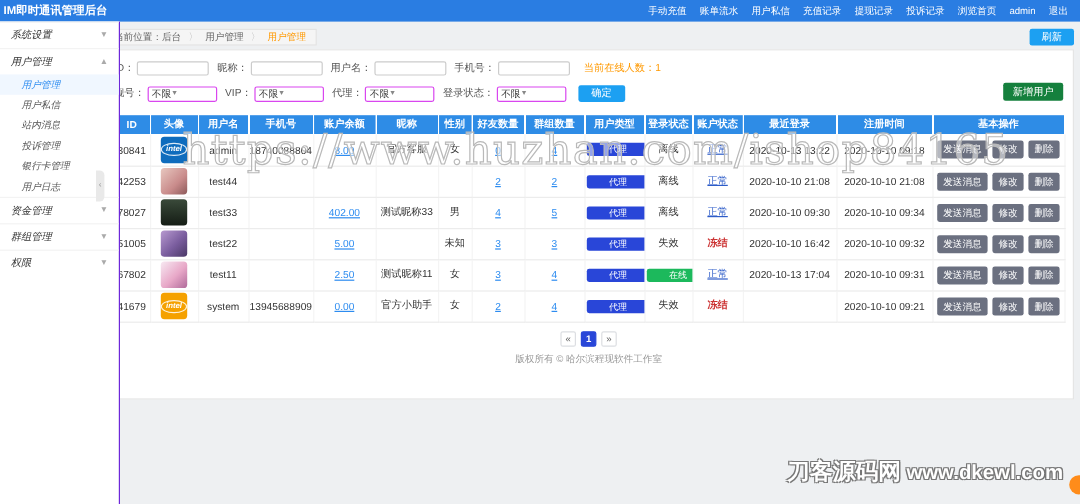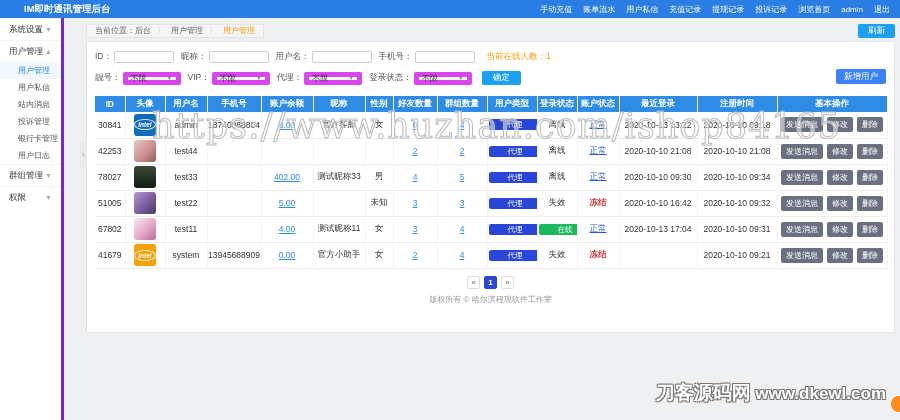--- a/index.html
+++ b/index.html
@@ -2,48 +2,48 @@
 <html><head>
 <meta charset="utf-8">
 <style>
   * { box-sizing: border-box; margin:0; padding:0; }
   body {
     width:900px; height:420px; margin:0; position:relative; overflow:hidden;
     background:#eef0f2; font-family:"Liberation Sans","DejaVu Sans",sans-serif;
   }
   
   .topbar { position:absolute; top:0; left:0; right:0; height:18px; background:#2a7de2; color:#fff; display:flex; align-items:center; z-index:2;}
-  .topbar .title { font-size:9.5px; font-weight:bold; padding-left:24px; }
+  .topbar .title { font-size:9.5px; font-weight:bold; padding-left:3px; }
   .topnav { margin-left:auto; display:flex; gap:11px; padding-right:10px; align-items:center;}
   .topnav span { font-size:8px; cursor:pointer; white-space:nowrap; }
   
-  .sidebar { position:absolute; top:18px; left:0; width:64px; bottom:0; background:#fff; border-right:3px solid #6d28d9; z-index:2;}
+  .sidebar { position:absolute; top:18px; left:0; width:100px; bottom:0; background:#fff; border-right:1px solid #6d28d9; z-index:2;font-style:italic;}
   .side-head { display:flex; align-items:center; justify-content:space-between; padding:0 9px; height:22px; font-size:8.5px; color:#333; border-top:1px solid #f3f3f3; cursor:pointer;}
   .side-head .chev { color:#aaa; font-size:7px; }
   .side-item { height:17px; line-height:17px; padding-left:18px; font-size:8px; color:#555; cursor:pointer; white-space:nowrap;}
   .side-item.active { color:#2d8cf0; background:#f0f7ff; }
   .handle { position:absolute; left:80px; top:142px; width:7px; height:26px; background:#e9e9e9; border-radius:0 4px 4px 0; color:#999; font-size:7px; line-height:26px; text-align:center; z-index:3;}
   
   .main { position:absolute; left:81px; top:18px; right:0; bottom:0; padding:4px 5px; }
   .crumb-row { display:flex; align-items:center; height:15px; margin-top:1px; }
   .crumb-bar { background:#f5f5f5; border:1px solid #e3e3e3; height:14px; display:flex; align-items:center; font-size:8px; color:#666; padding:0 8px; gap:6px; white-space:nowrap;}
   .crumb-sep { color:#bbb; }
   .crumb.active { color:#f90; }
   .refresh-btn { margin-left:auto; background:#1ca0f2; color:#fff; border:none; border-radius:2px; font-size:8.5px; height:14px; padding:0 10px; cursor:pointer;}
   .card { position:relative; background:#fff; border:1px solid #e5e5e5; margin-top:3px; padding:6px 8px 4px; height:292px; }
   .frow { display:flex; align-items:center; font-size:8.5px; color:#555; }
   .frow1 { height:18px; }
   .frow label { margin-right:2px; white-space:nowrap;}
   .f-input { width:60px; height:12px; border:1px solid #ccc; border-radius:2px; margin-right:7px; font-size:8px; padding:0 2px;}
   .online { color:#f90; margin-left:5px; white-space:nowrap;}
   .frow2 { margin-top:4px; height:16px; }
-  .sel { width:58px; height:13px; border:5px solid #d946ef; border-radius:2px; display:flex; align-items:center; justify-content:space-between; padding:0 3px; margin-right:7px; font-size:8px; color:#333; background:#fff; cursor:pointer;}
+  .sel { width:58px; height:13px; border:1px solid #d946ef; border-radius:2px; display:flex; align-items:center; padding:0 3px; margin-right:7px; font-size:8px; color:#333; background:#fff; cursor:pointer;}
   .sel .caret { color:#888; font-size:6px; }
   .submit-btn { background:#1ca0f2; color:#fff; border:none; border-radius:2px; font-size:8.5px; height:14px; padding:0 11px; margin-left:3px; cursor:pointer;}
-  .adduser-btn { position:absolute; right:8px; top:27px; background:#3b82f6; color:#fff; border:none; border-radius:2px; font-size:8.5px; height:15px; padding:0 8px; z-index:3; cursor:pointer;}
+  .adduser-btn { position:absolute; right:8px; top:27px; background:#15803d; color:#fff; border:none; border-radius:2px; font-size:8.5px; height:15px; padding:0 8px; z-index:3; cursor:pointer;}
   
   table { border-collapse:collapse; table-layout:fixed; width:792px; margin-top:10px; }
   thead th { background:#2e8ce6; color:#fff; font-size:8.5px; font-weight:bold; height:16px; border-right:1px solid rgba(255,255,255,.18); overflow:hidden; white-space:nowrap;}
   tbody td { font-size:8.5px; color:#333; text-align:center; height:26px; border-bottom:1px solid #ececec; border-right:1px solid #f4f4f4; overflow:hidden; white-space:nowrap; }
   .blue-link { color:#2d8cf0; text-decoration:underline; cursor:pointer; }
   .acct-link { color:#2d5cc8; text-decoration:underline; cursor:pointer; }
   .frozen { color:#c33; font-weight:bold; }
   .badge { display:inline-block; font-size:7.5px; border-radius:2px; padding:1px 19px; margin:0 1px; line-height:1.2;}
   .badge.agent { background:#2946d8; color:#fff; }
   .badge.vip { background:#ffe400; color:#222; }
@@ -97,20 +97,24 @@
     </div>
     <div class="side-items">
       <div class="side-item active">用户管理</div>
       <div class="side-item">用户私信</div>
       <div class="side-item">站内消息</div>
       <div class="side-item">投诉管理</div>
       <div class="side-item">银行卡管理</div>
       <div class="side-item">用户日志</div>
     </div>
     <div class="side-head">
+      <span>资金管理</span>
+      <span class="chev">▼</span>
+    </div>
+    <div class="side-head">
       <span>群组管理</span>
       <span class="chev">▼</span>
     </div>
     <div class="side-head">
       <span>权限</span>
       <span class="chev">▼</span>
     </div>
   </div>
 <div class="handle">‹</div>
 
@@ -264,21 +268,21 @@
             <td>2020-10-10 09:32</td>
             <td><button class="act-btn">发送消息</button><button class="act-btn">修改</button><button class="act-btn">删除</button></td>
           </tr>
           <tr>
             <td>67802</td>
             <td>
               <div class="av photo-anime"></div>
             </td>
             <td>test11</td>
             <td></td>
-            <td><a class="blue-link">4.00</a></td>
+            <td><a class="blue-link">2.50</a></td>
             <td>测试昵称11</td>
             <td>女</td>
             <td><a class="blue-link">3</a></td>
             <td><a class="blue-link">4</a></td>
             <td><span class="badge agent">代理</span></td>
             <td><span class="badge online">在线</span></td>
             <td><a class="acct-link">正常</a></td>
             <td>2020-10-13 17:04</td>
             <td>2020-10-10 09:31</td>
             <td><button class="act-btn">发送消息</button><button class="act-btn">修改</button><button class="act-btn">删除</button></td>

